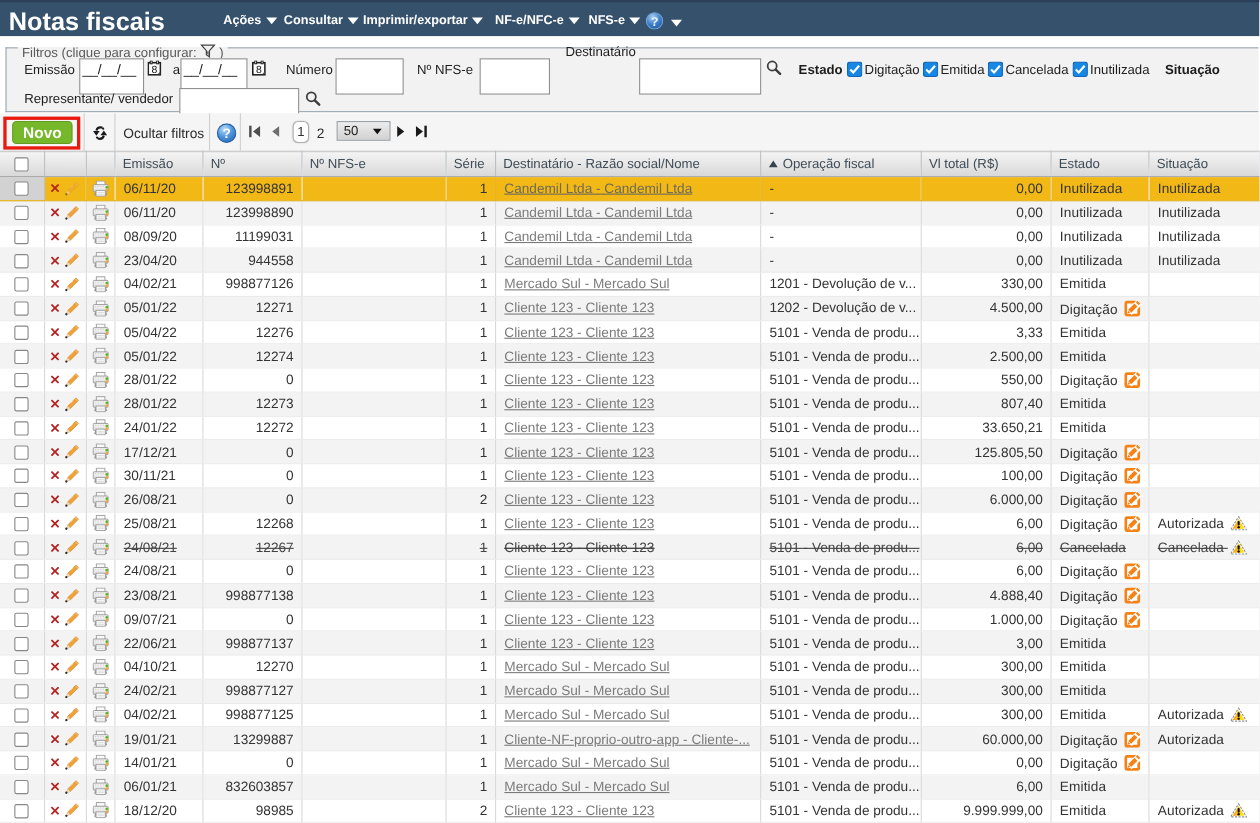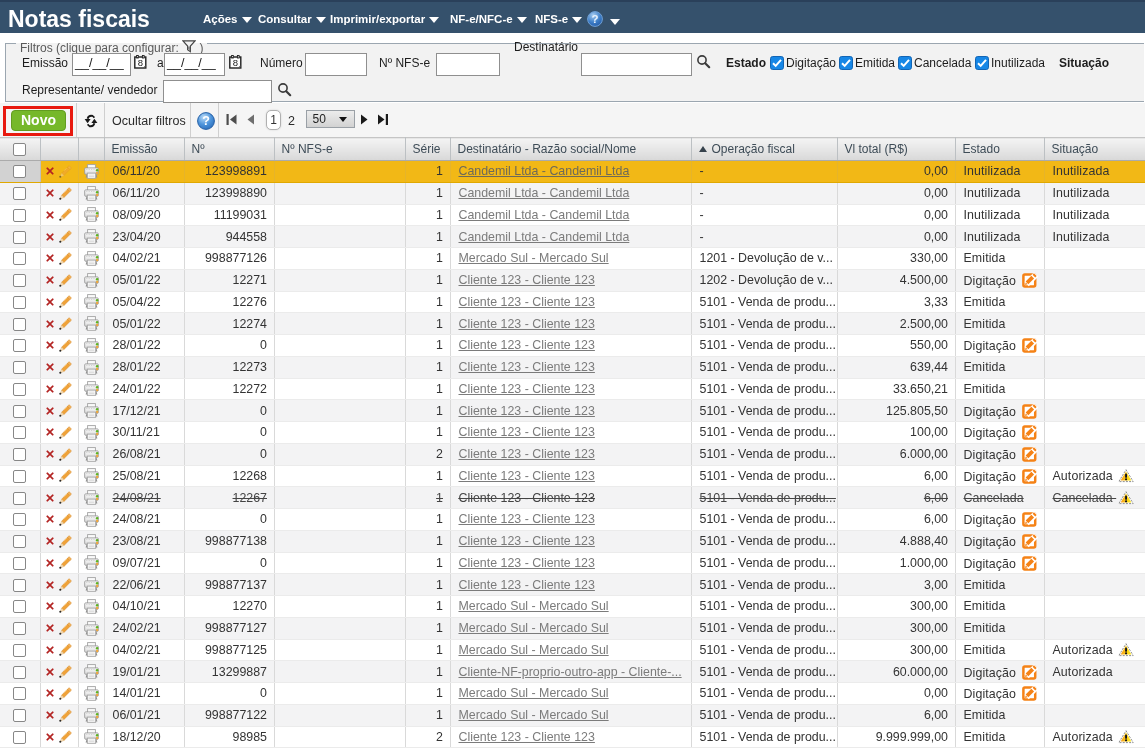--- a/index.html
+++ b/index.html
@@ -10,21 +10,21 @@
 .menu { position:absolute; top:11px; font-size:11.5px; font-weight:bold; color:#fff; white-space:nowrap;margin-left:29px; }
 .mtri { display:inline-block; width:0; height:0; border-left:5.5px solid transparent; border-right:5.5px solid transparent; border-top:6.5px solid #fff; margin-left:4px; vertical-align:0px; }
 
 
 .filters { position:absolute; left:0; top:33px; width:1145px; height:70px; background:#fff; }
 .fsfill { position:absolute; left:5px; top:10px; width:1139px; height:59px; background:#F2F2F2; border:1px solid #9BA6B0; border-right:none; }
 
 .legend { position:absolute; left:16px; top:7px; background:linear-gradient(#fff 0 3px, #F2F2F2 3px); padding:0 4px; font-size:12px; color:#5a5a5a; }
 .flabel { position:absolute; font-size:12px; color:#1d1d1d; white-space:nowrap; }
 .fbold { font-weight:bold; }
-.inp { position:absolute; background:#fff; border:1px solid #8f8f8f; height:23px; }
+.inp { position:absolute; background:#fff; border:1px solid #8f8f8f; height:33px; }
 .dt { font-size:12.5px; color:#141414; text-align:left; padding-left:2px; line-height:18px; letter-spacing:0; }
 .fic { position:absolute; }
 
 
 .toolbar { position:absolute; left:0; top:103px; width:1145px; height:50px; background:#F5F5F5; }
 .tsep { position:absolute; top:0; width:1px; height:34px; background:#cfcfcf; }
 .redbox { position:absolute; left:2.5px; top:2.5px; width:70px; height:30.5px; border:3.5px solid #E8190F; }
 .novo { position:absolute; left:11px; top:7px; width:55px; height:21px; background:#76B82A; border:1px solid #639C20; border-radius:4px; color:#fff; font-size:14px; font-weight:bold; text-align:center; line-height:19px; }
 .tbtxt { position:absolute; font-size:12.5px; color:#2b2b2b; top:11px; }
 .pgbox { position:absolute; left:266px; top:6.5px; width:15px; height:20px; background:#fff; border:1px solid #b0b0b0; border-radius:5px; box-shadow:0 0 2px rgba(0,0,0,0.15); font-size:12px; color:#333; text-align:center; line-height:19px; }
@@ -629,21 +629,21 @@
               <rect x="3.3" y="9.1" width="8.4" height="5.2" fill="#fcfcfc" stroke="#a3a3a3" stroke-width="0.9"></rect>
               <rect x="4.6" y="10.7" width="5.8" height="0.8" fill="#d8d8d8"></rect>
               <rect x="4.6" y="12.2" width="5.8" height="0.8" fill="#d8d8d8"></rect>
             </svg></td>
 <td class="c-em">28/01/22</td>
 <td class="c-no">12273</td>
 <td class="c-nf"></td>
 <td class="c-se">1</td>
 <td class="c-de"><a>Cliente 123 - Cliente 123</a></td>
 <td class="c-op">5101 - Venda de produ...</td>
-<td class="c-vl">639,44</td>
+<td class="c-vl">807,40</td>
 <td class="c-es"><span>Emitida</span></td>
 <td class="c-si"></td>
 </tr>
 <tr class="">
 <td class="c-cb"><span class="cb"></span></td>
 <td class="c-ic"><svg class="pic" width="8" height="8" viewBox="0 0 9 9">
               <path d="M1.6 0.3 L4.5 3.2 L7.4 0.3 Q8.7 0.8 8.7 1.6 L5.8 4.5 L8.7 7.4 Q8.4 8.4 7.4 8.7 L4.5 5.8 L1.6 8.7 Q0.6 8.4 0.3 7.4 L3.2 4.5 L0.3 1.6 Q0.7 0.5 1.6 0.3 Z" fill="#B32423"></path>
             </svg><svg class="pic" width="15" height="15" viewBox="0 0 15 15">
               <g>
                 <path d="M3.6 9.2 L9.6 3.2 L11.9 5.5 L5.9 11.5 Z" fill="#F0A238" stroke="#D78A25" stroke-width="0.6"></path>
@@ -1370,21 +1370,21 @@
               <path d="M1.6 13.6 L2.6 10.2 h9.8 l1 3.4 z" fill="#8f8f8f"></path>
               <rect x="0.7" y="3.9" width="13.6" height="6.4" rx="1" fill="url(#pb)" stroke="#9b9b9b" stroke-width="0.9"></rect>
               <path d="M2.2 5.5 h10" stroke="#c9c9c9" stroke-width="0.8" stroke-dasharray="1.2 1.2"></path>
               <circle cx="13.1" cy="6.3" r="1.25" fill="#5CB321"></circle>
               <circle cx="13.1" cy="8.9" r="1.25" fill="#F2A73B"></circle>
               <rect x="3.3" y="9.1" width="8.4" height="5.2" fill="#fcfcfc" stroke="#a3a3a3" stroke-width="0.9"></rect>
               <rect x="4.6" y="10.7" width="5.8" height="0.8" fill="#d8d8d8"></rect>
               <rect x="4.6" y="12.2" width="5.8" height="0.8" fill="#d8d8d8"></rect>
             </svg></td>
 <td class="c-em">06/01/21</td>
-<td class="c-no">998877122</td>
+<td class="c-no">832603857</td>
 <td class="c-nf"></td>
 <td class="c-se">1</td>
 <td class="c-de"><a>Mercado Sul - Mercado Sul</a></td>
 <td class="c-op">5101 - Venda de produ...</td>
 <td class="c-vl">6,00</td>
 <td class="c-es"><span>Emitida</span></td>
 <td class="c-si"></td>
 </tr>
 <tr class="">
 <td class="c-cb"><span class="cb"></span></td>

